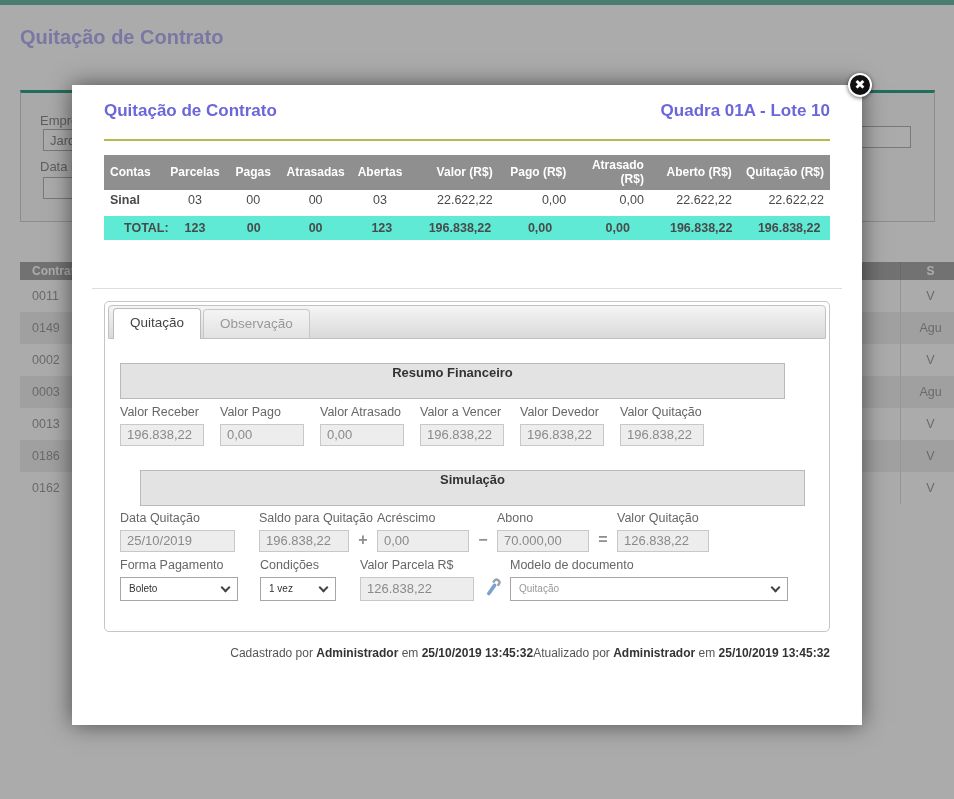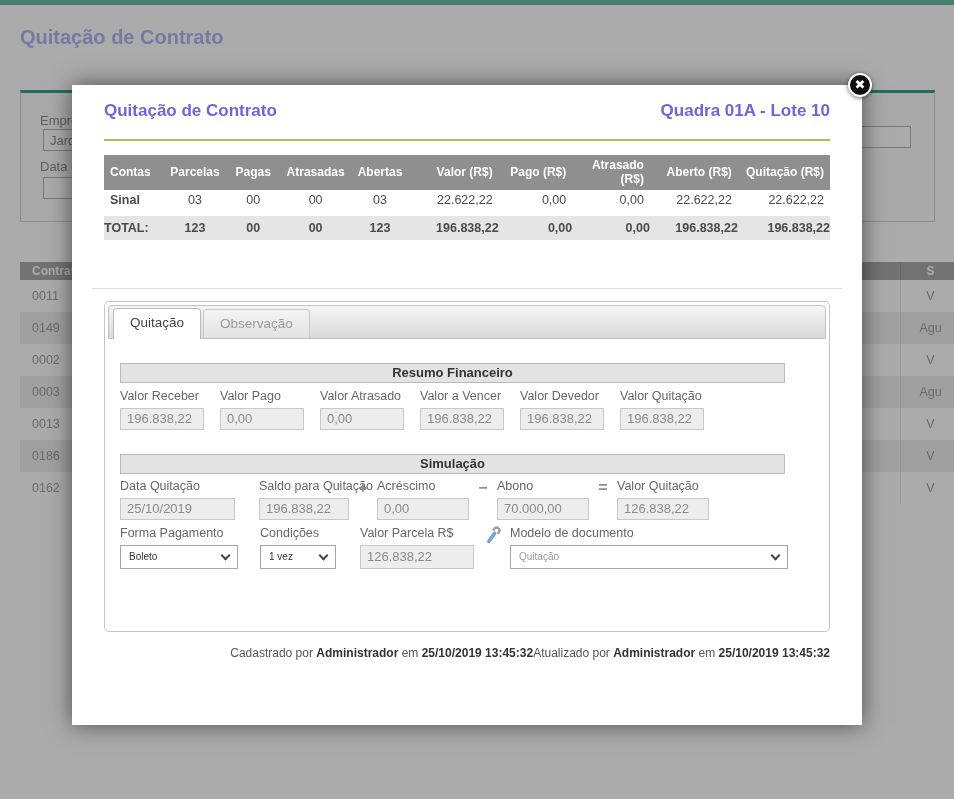--- a/index.html
+++ b/index.html
@@ -54,21 +54,21 @@
 
   table.acct { width:726px; border-collapse:collapse; table-layout:fixed; margin-top:14px; }
   table.acct th {
     background:#8f8f8f; color:#fff; font-size:12px; font-weight:bold;
     padding:3px 6px; line-height:1.2; vertical-align:middle;
   }
   table.acct td { font-size:12.5px; color:#4a4a4a; padding:3px 6px; }
   table.acct .c-name { text-align:left; font-weight:bold; }
   table.acct .c-num  { text-align:center; }
   table.acct .c-money{ text-align:right; }
-  table.acct tr.total td { background:#e5e5e5; font-weight:bold; padding:5px 0; }
+  table.acct tr.total td { background:#5eead4; font-weight:bold; padding:5px 20px; }
   table.acct tr.spacer td { padding:3px; }
 
   .light-hr { border:0; border-top:1px solid #ddd; margin:48px -12px 0 -12px; }
 
   
   .tabs-outer {
     margin-top:12px; width:726px; height:331px;
     border:1px solid #c5c5c5; border-radius:5px; background:#fff; padding:3px;
   }
   .tabs-header {
@@ -83,24 +83,24 @@
   .tab.active {
     background:#fff; color:#444; border:1px solid #bbb; border-bottom:none;
     top:1px; padding-bottom:9px; font-weight:normal;
   }
   .tab.inactive {
     background:linear-gradient(#f4f4f4,#e2e2e2); color:#999; border:1px solid #c8c8c8; border-bottom:none;
   }
   .tab-content { padding:24px 0 0 12px; width:100%; }
 
   .section-bar {
-    width:665px; height:20px; background:#e3e3e3; border:1px solid #b9b9b9;
+    width:665px; height:36px; background:#e3e3e3; border:1px solid #b9b9b9;
     text-align:center; font-size:13px; font-weight:bold; color:#333; line-height:18px;
   }
-  .field-row { display:flex; align-items:flex-start; margin-top:6px; }
+  .field-row { display:flex; align-items:flex-end; margin-top:6px; }
   .stack { display:flex; flex-direction:column; }
   .stack label { font-size:12.5px; color:#666; margin-bottom:5px; white-space:nowrap; }
   .txt {
     height:22px; background:#ededed; border:1px solid #c8c8c8;
     font-size:13px; color:#8a8a8a; padding:0 6px; width:100%;
     font-family:"Liberation Sans","DejaVu Sans",sans-serif;
   }
   .op { font-size:16px; font-weight:bold; color:#8e8e8e; width:12px; text-align:center;
         margin:0 8px; padding-bottom:3px; }
 
@@ -290,21 +290,21 @@
           <div class="stack w84 g16">
             <label>Valor Devedor</label>
             <input class="txt" disabled="" value="196.838,22" style="">
           </div>
           <div class="stack w84 g16">
             <label>Valor Quitação</label>
             <input class="txt" disabled="" value="196.838,22" style="">
           </div>
         </div>
 
-        <div class="section-bar" style="margin-top:24px;">Simulação</div>
+        <div class="section-bar" style="margin-top:24px;margin-left:20px;">Simulação</div>
         <div class="field-row" style="margin-top:5px;">
           <div class="stack w115">
             <label>Data Quitação</label>
             <input class="txt" disabled="" value="25/10/2019" style="">
           </div>
           <div class="stack w90 ml24">
             <label>Saldo para Quitação</label>
             <input class="txt" disabled="" value="196.838,22" style="">
           </div>
           <span class="op">+</span>

